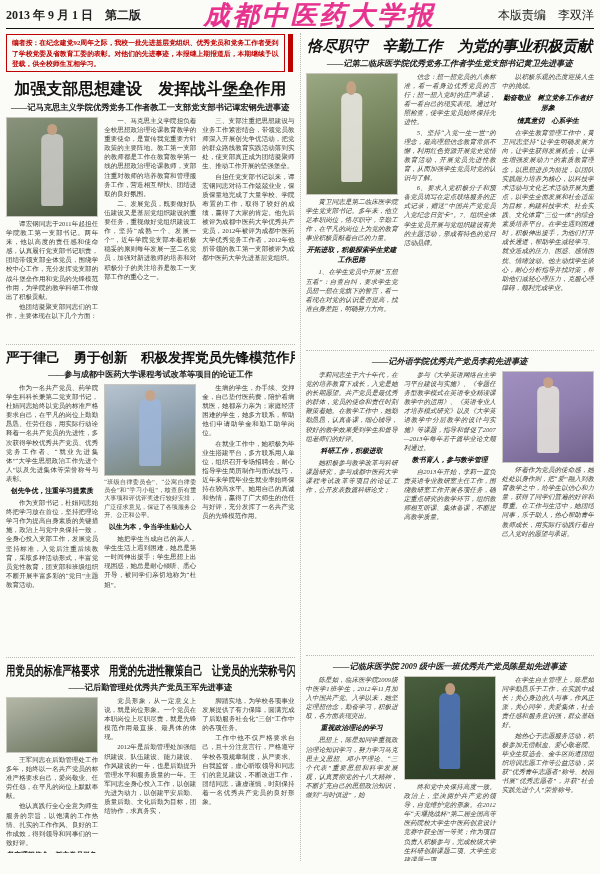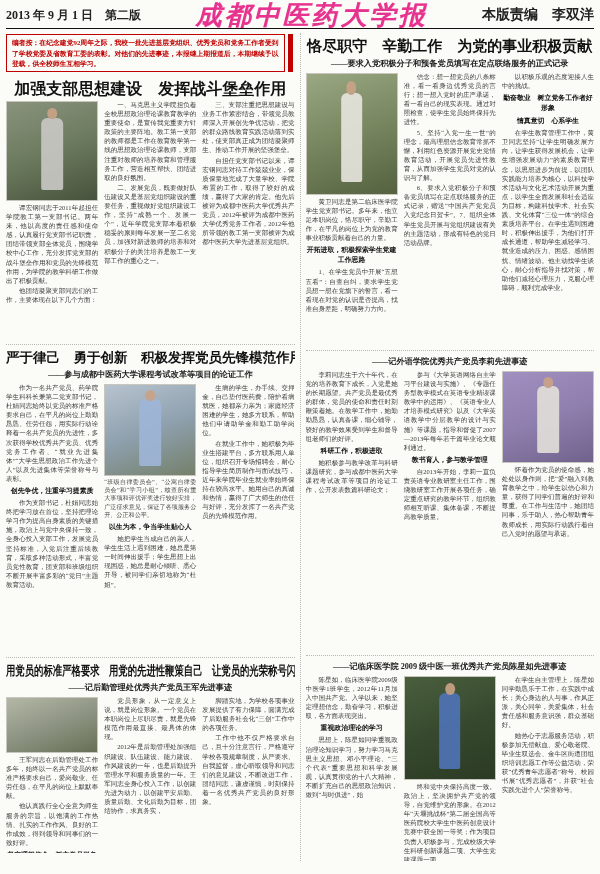--- a/index.html
+++ b/index.html
@@ -1,29 +1,29 @@
 <!DOCTYPE html>
 <html><head>
 <meta charset="utf-8">
 <style>
   html,body{margin:0;padding:0;background:#dedcd6;}
   .page{width:600px;height:874px;margin:0 auto;background:#fbfbf7;box-sizing:border-box;
         padding:3px 6px;font-family:"Liberation Serif",serif;color:#222;overflow:hidden;position:relative;}
   
   header{display:flex;justify-content:space-between;align-items:center;height:24px;}
   .dateline{font-size:12px;font-weight:bold;color:#222;white-space:nowrap;}
-  .editorline{font-size:14px;font-weight:bold;color:#222;white-space:nowrap;}
+  .editorline{font-size:12px;font-weight:normal;color:#222;white-space:nowrap;}
   .masthead{font-size:26px;font-weight:bold;font-style:italic;color:#e6338f;
             font-family:"Liberation Sans",sans-serif;letter-spacing:3px;white-space:nowrap;
             text-shadow:0.4px 0.4px 0 #f49ac5;}
   .toprule{border-bottom:1.6px solid #111;margin:1px 0 4px 0;}
   
   .halves{display:flex;}
   .half{flex:1;min-width:0;}
-  .half.right{border-left:1px dotted #b9b9b2;margin-left:5px;padding-left:5px;}
+  .half.right{border-left:1px dotted #b9b9b2;margin-left:5px;padding-left:5px;font-style:italic;}
   
   .editor-box{border:1px solid #c00000;color:#c00000;font-size:6.8px;line-height:1.55;
               font-weight:bold;padding:3px 5px;margin:1px 10px 3px 0;position:relative;
               height:38px;box-sizing:border-box;text-align:justify;}
   .red-bar{position:absolute;right:-9px;top:-1px;bottom:-1px;width:5px;background:#c00000;}
   
   .article{overflow:hidden;box-sizing:border-box;padding-top:3px;}
   .article.sep{border-top:1px dotted #b9b9b2;margin-top:3px;}
   .headline{font-family:"Liberation Sans",sans-serif;font-weight:bold;text-align:center;
             margin:1px 0 0 0;color:#111;white-space:nowrap;}
@@ -62,20 +62,21 @@
 
     <section class="half left">
 
       <div class="editor-box">
         <span>编者按：</span><span>在纪念建党92周年之际，我校一批先进基层党组织、优秀党员和党务工作者受到了学校党委及省教育工委的表彰。对他们的先进事迹，本报继上期报道后，本期继续予以登载，供全校师生互相学习。</span>
         <div class="red-bar"></div>
       </div>
 
       <article class="article a-a">
         <h2 class="headline h16">加强支部思想建设　发挥战斗堡垒作用</h2>
+        <p class="subtitle">——记马克思主义学院优秀党务工作者教工一支部党支部书记谭宏钢先进事迹</p>
         <div class="cols">
             <div class="col">
               <div class="photo" title="man standing outdoors among trees" style="height: 100px; background: linear-gradient(160deg, rgb(138, 147, 125), rgb(107, 122, 94), rgb(71, 82, 60));">
                 <div class="person" style="background: rgb(201, 201, 196);"></div>
               </div>
               <p class="bp">谭宏钢同志于2011年起担任学院教工第一支部书记。两年来，他以高度的责任感和使命感，认真履行党支部书记职责，团结带领支部全体党员，围绕学校中心工作，充分发挥党支部的战斗堡垒作用和党员的先锋模范作用，为学院的教学科研工作做出了积极贡献。</p>
               <p class="bp">他团结凝聚支部同志们的工作，主要体现在以下几个方面：</p>
             </div>
             <div class="col">
               <p class="bp">一、马克思主义学院担负着全校思想政治理论课教育教学的重要使命，是宣传我党重要方针政策的主要阵地。教工第一支部的教师都是工作在教育教学第一线的思想政治理论课教师，支部注重对教师的培养教育和管理服务工作，营造相互帮扶、团结进取的良好氛围。</p>
@@ -132,21 +133,21 @@
             </div>
           </div>
       </article>
 
     </section>
 
     <section class="half right">
 
       <article class="article a-b">
         <h2 class="headline h15">恪尽职守　辛勤工作　为党的事业积极贡献</h2>
-        <p class="subtitle">——要求入党积极分子和预备党员填写在定点联络服务的正式记录</p>
+        <p class="subtitle">——记第二临床医学院优秀党务工作者学生党支部书记黄卫先进事迹</p>
         <div class="cols">
             <div class="col">
               <div class="photo" title="woman in white dress with red bag standing in a garden" style="height: 122px; background: linear-gradient(160deg, rgb(154, 168, 131), rgb(119, 134, 95), rgb(85, 97, 63));">
                 <div class="person" style="background: rgb(232, 230, 224);"></div>
               </div>
               <p class="bp">黄卫同志是第二临床医学院学生党支部书记。多年来，他立足本职岗位，恪尽职守，辛勤工作，在平凡的岗位上为党的教育事业积极贡献着自己的力量。</p>
               <div class="colhead">开拓进取，积极探索学生党建工作思路</div>
               <p class="bp">1、在学生党员中开展“五想五看”：自查自纠，要求学生党员想一想在党旗下的誓言，看一看现在对党的认识是否提高，找准自身差距，明确努力方向。</p>
             </div>
             <div class="col">

